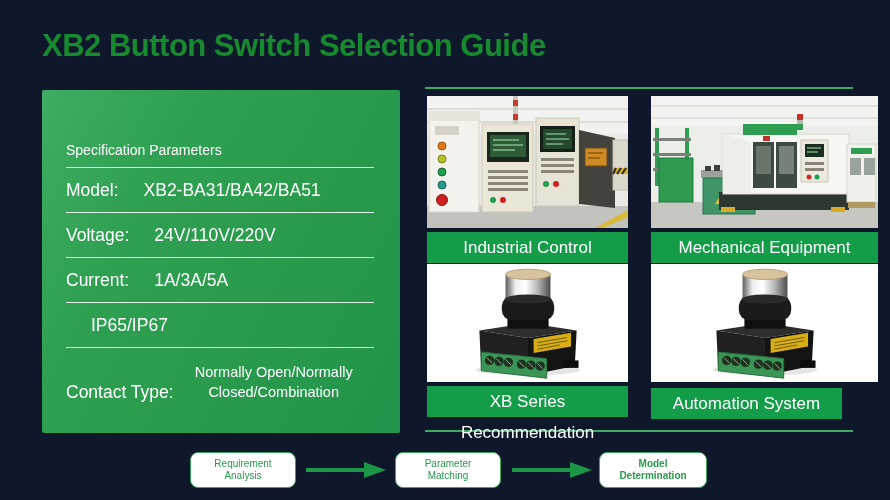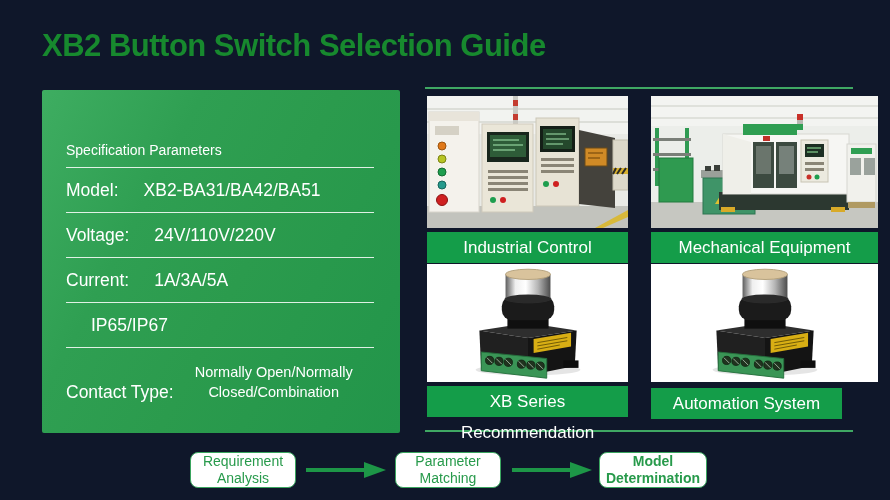--- a/index.html
+++ b/index.html
@@ -67,21 +67,21 @@
   .caption-1{left:427px;top:232px;width:201px;}
   .caption-2{left:651px;top:232px;width:227px;}
   .caption-3{left:427px;top:386px;width:201px;}
   .caption-4{left:651px;top:388px;width:191px;}
 
   
   .flow-box{
     position:absolute;height:36px;
     border:1.5px solid #3aa55f;border-radius:8px;background:#ffffff;
     display:flex;flex-direction:column;align-items:center;justify-content:center;
-    font-size:14px;line-height:1.2;color:var(--flow-green);
+    font-size:10px;line-height:1.2;color:var(--flow-green);
   }
   .flow-1{left:190px;top:452px;width:106px;}
   .flow-2{left:395px;top:452px;width:106px;}
   .flow-3{left:599px;top:452px;width:108px;font-weight:bold;}
   .flow-arrow{position:absolute;top:461px;}
   .arrow-1{left:304px;}
   .arrow-2{left:510px;}
 </style>
 </head>
 <body>

